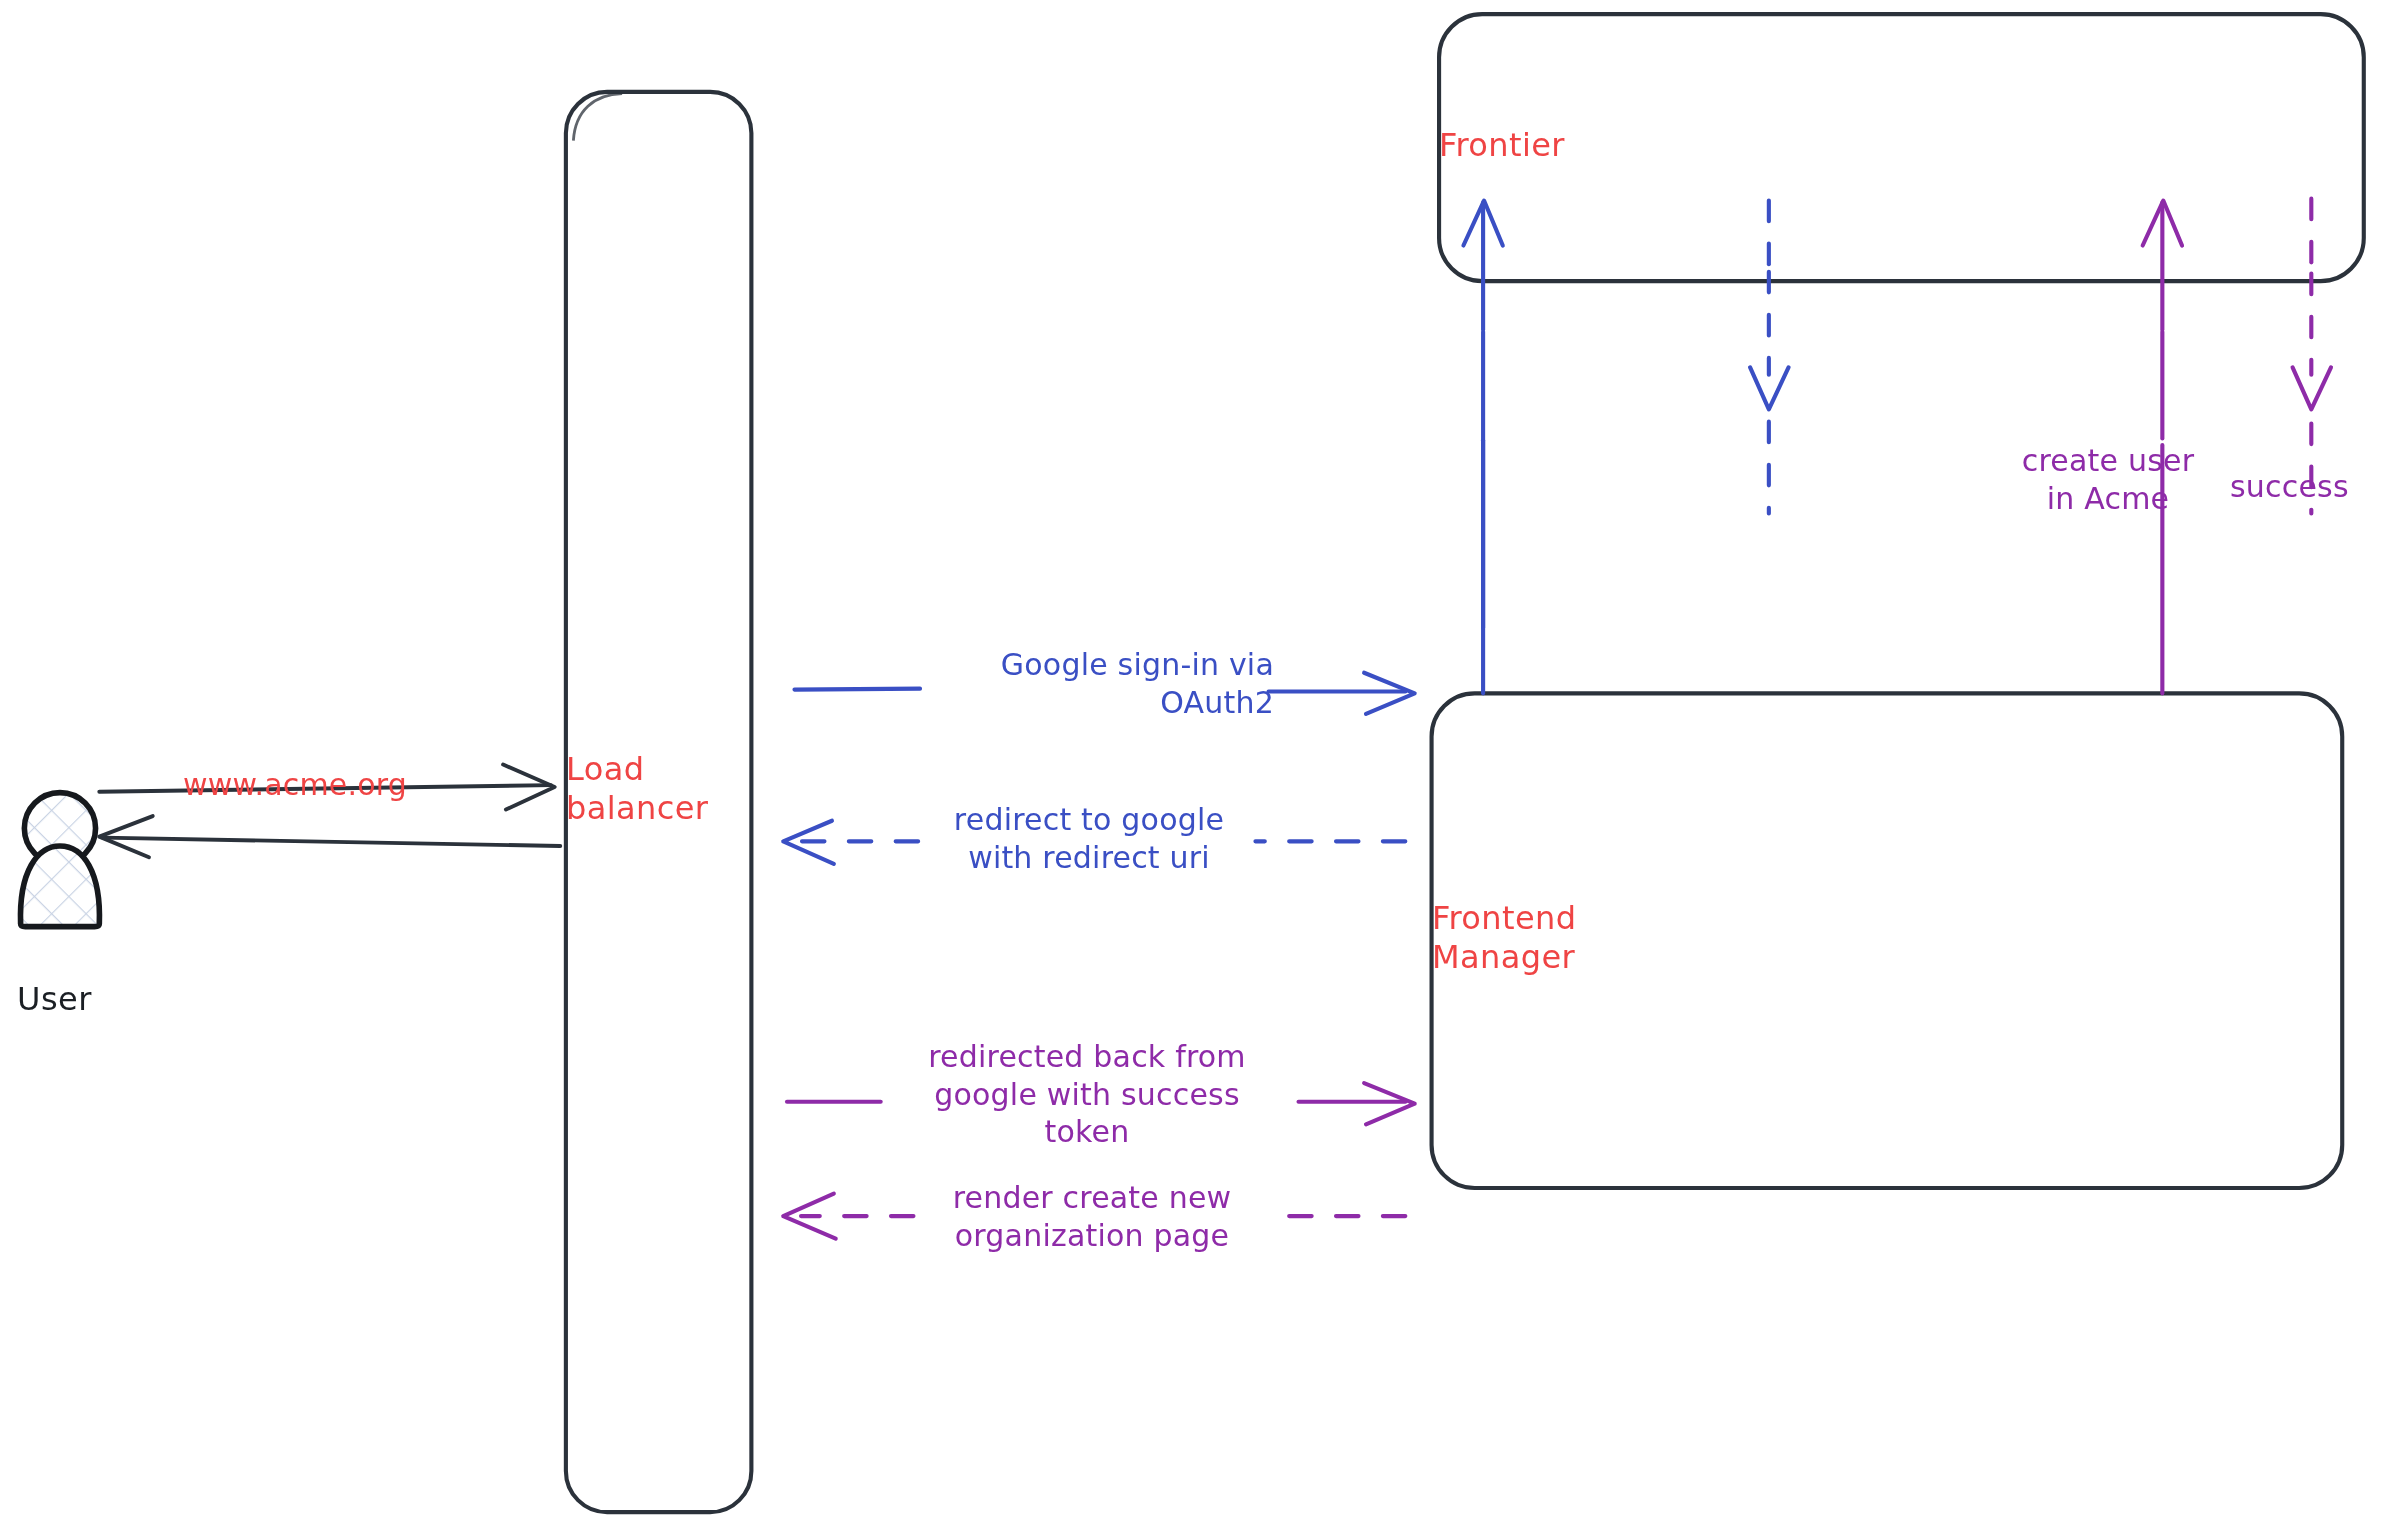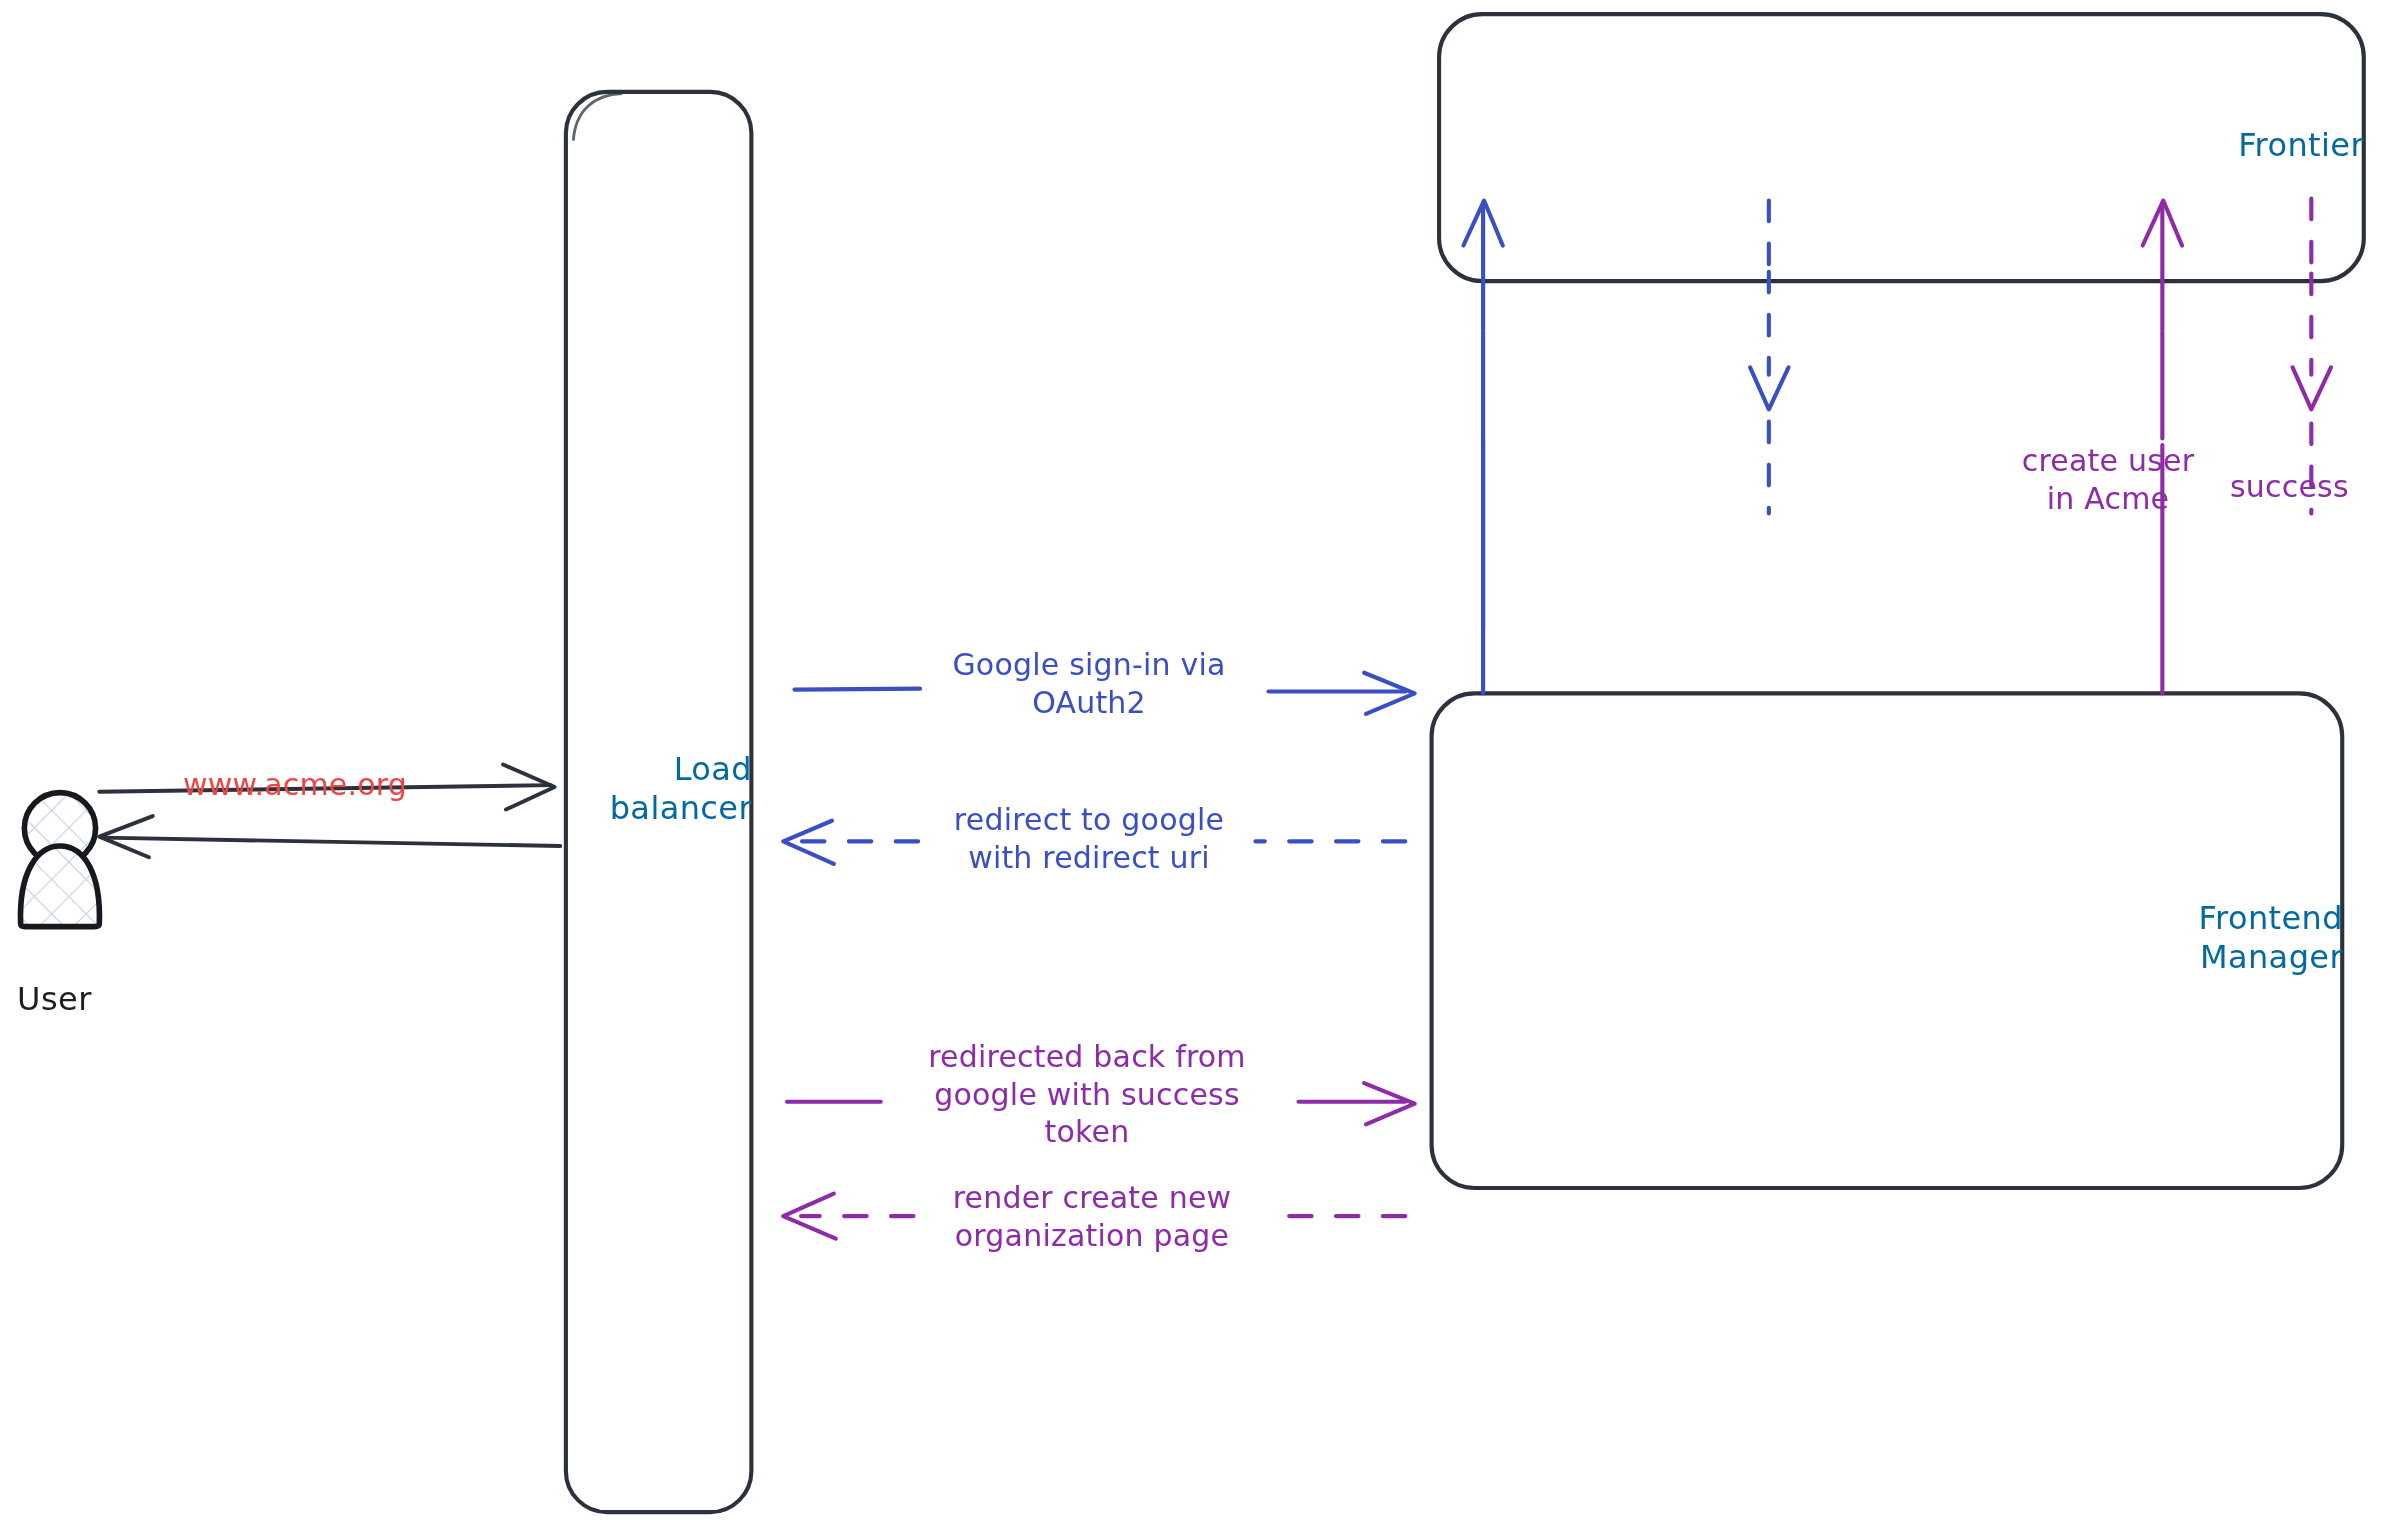--- a/index.html
+++ b/index.html
@@ -16,22 +16,22 @@
     font-family: "DejaVu Sans", sans-serif;
   }
   #sketch {
     position: absolute;
     left: 0; top: 0;
     width: 2405px;
     height: 1530px;
   }
   .node-label {
     position: absolute;
-    text-align: right;
-    color: #0369a1;
+    text-align: left;
+    color: #ef4444;
     font-family: "DejaVu Sans", sans-serif;
     font-size: 32px;
     line-height: 1.22;
     letter-spacing: 0.4px;
     white-space: pre-line;
     pointer-events: none;
   }
   .actor-label {
     position: absolute;
     color: #1b1f24;
@@ -160,21 +160,21 @@
 
   <div class="edge-label lbl-black" style="left:145px; top:766px; width:300px;">www.acme.org</div>
 
 
 
   <div class="edge-label lbl-purple" style="left:1963px; top:442px; width:290px;">create user
 in Acme</div>
 
   <div class="edge-label lbl-purple" style="left:2230px; top:468px; width:178px; text-align:left;">success</div>
 
-  <div class="edge-label lbl-blue" style="left:904px; top:646px; width:370px;">Google sign-in via
+  <div class="edge-label lbl-blue" style="left:904px; top:646px; width:370px;text-align:right;">Google sign-in via
 OAuth2</div>
 
   <div class="edge-label lbl-blue" style="left:904px; top:801px; width:370px;">redirect to google
 with redirect uri</div>
 
   <div class="edge-label lbl-purple" style="left:881px; top:1038px; width:412px;">redirected back from
 google with success
 token</div>
 
   <div class="edge-label lbl-purple" style="left:895px; top:1179px; width:394px;">render create new

